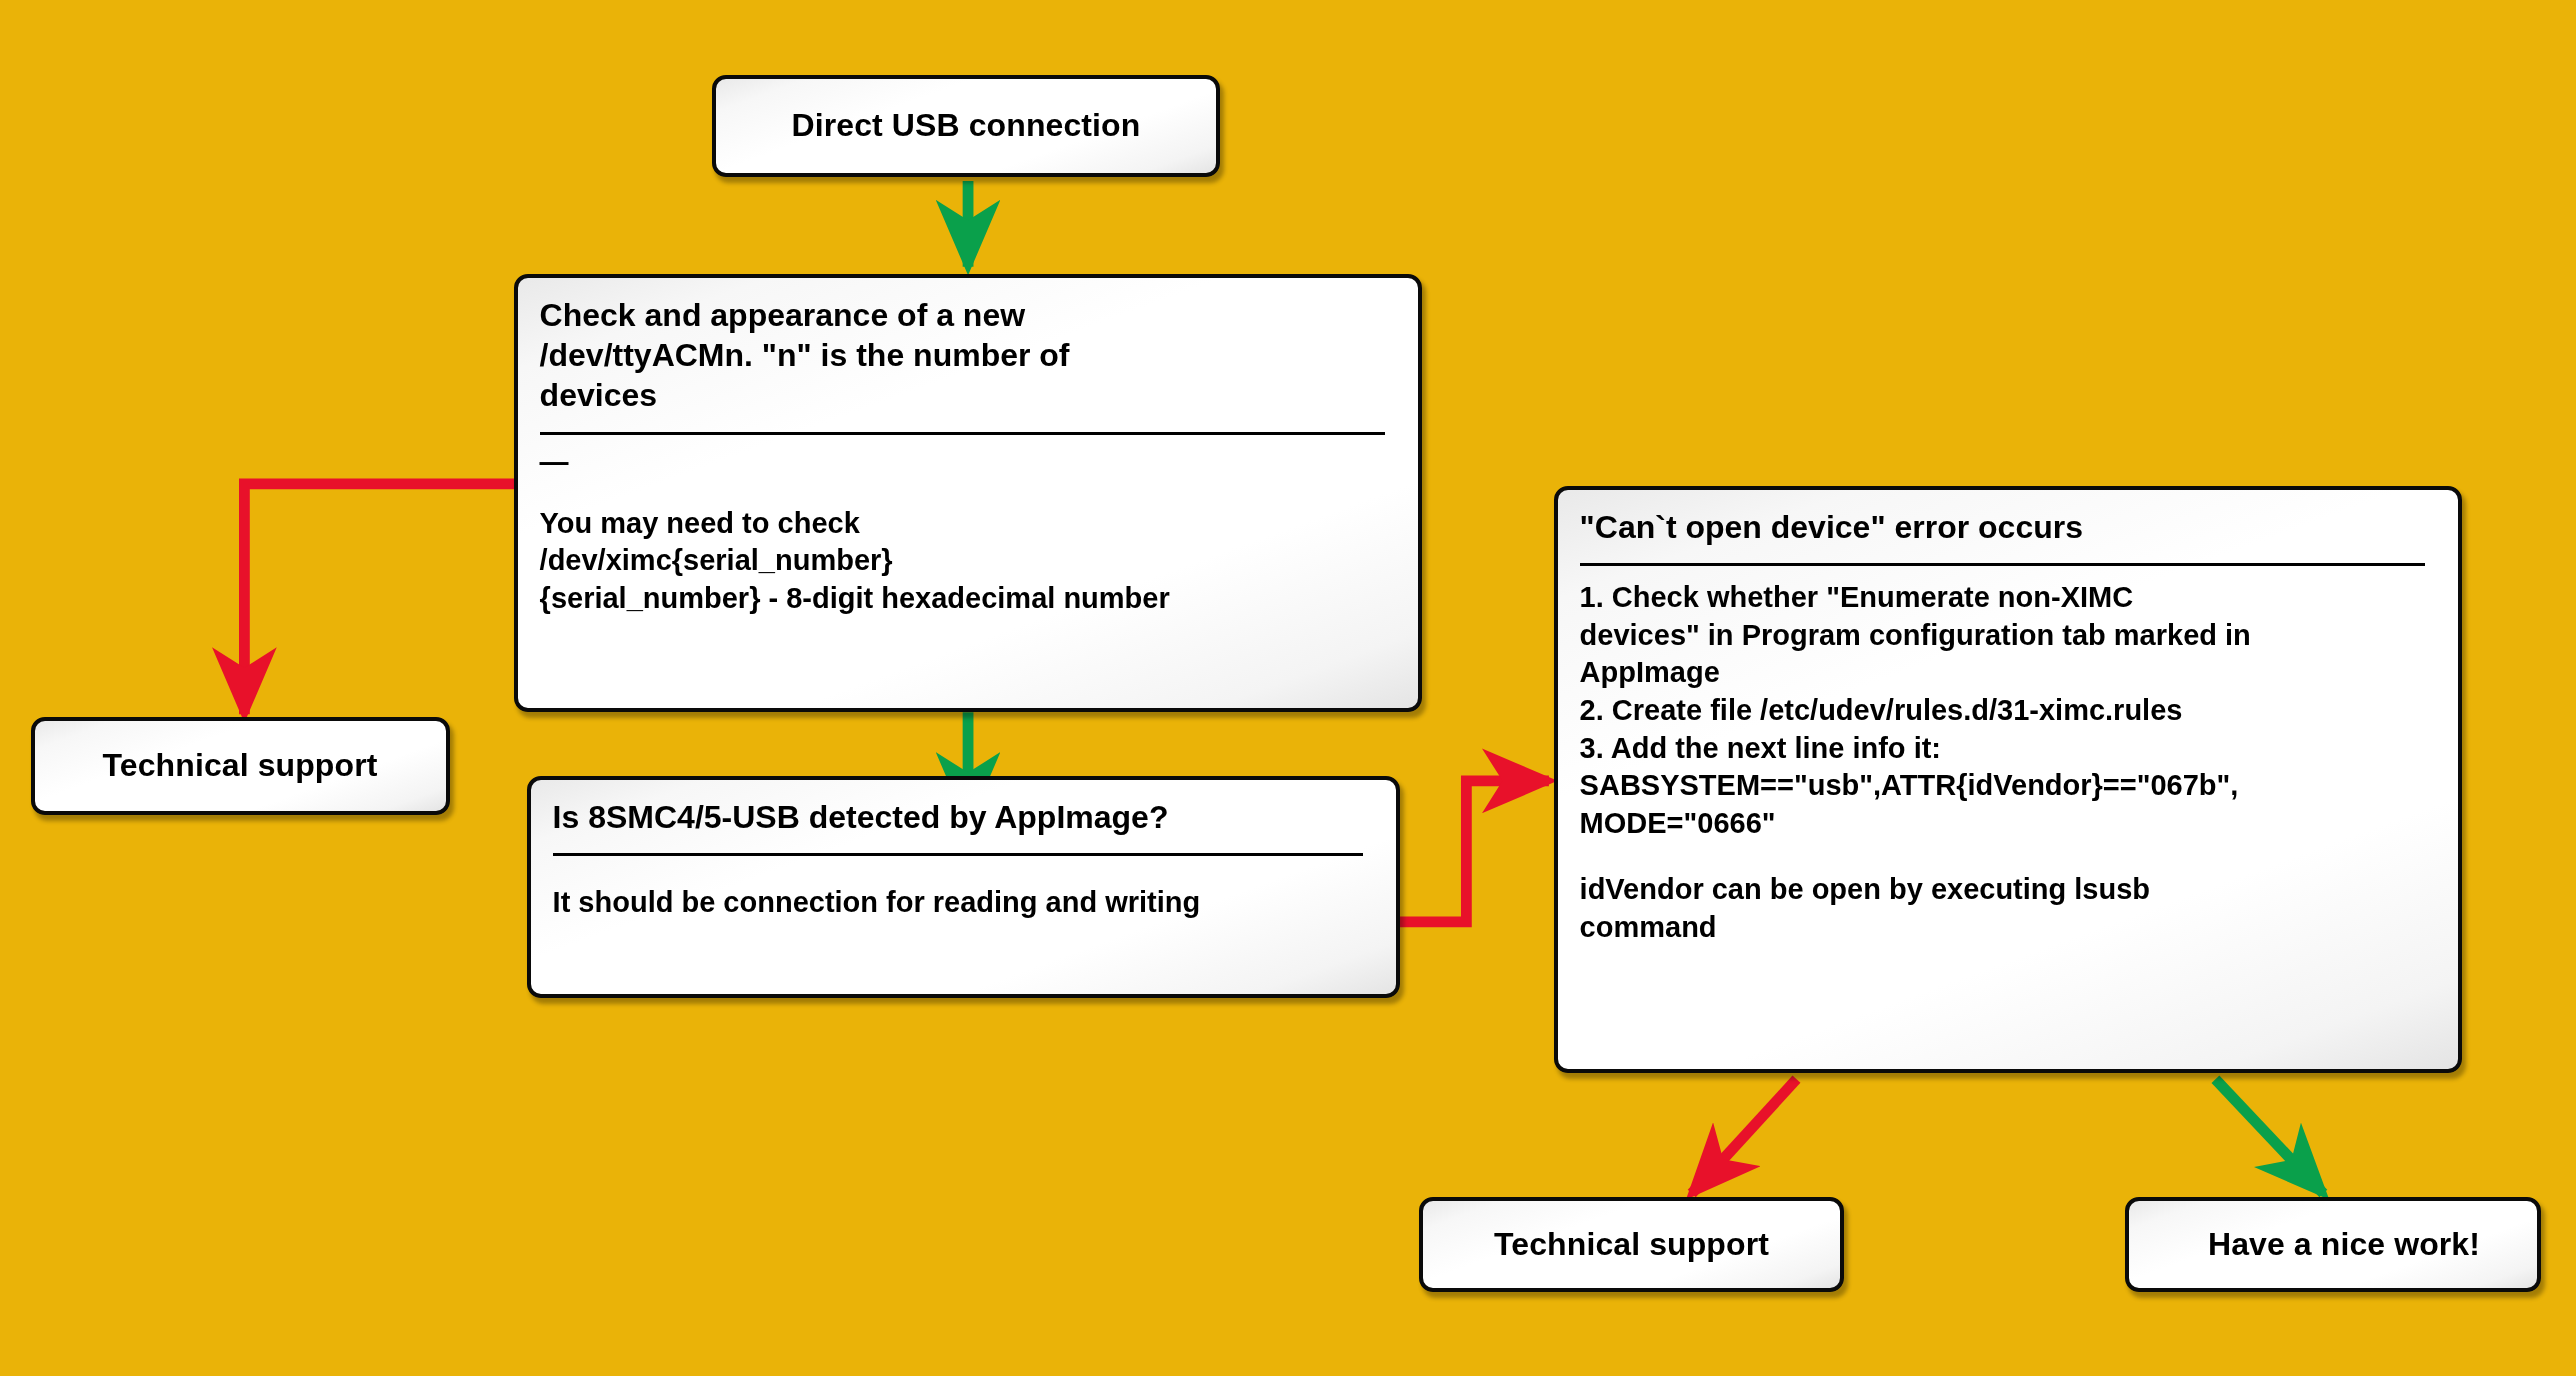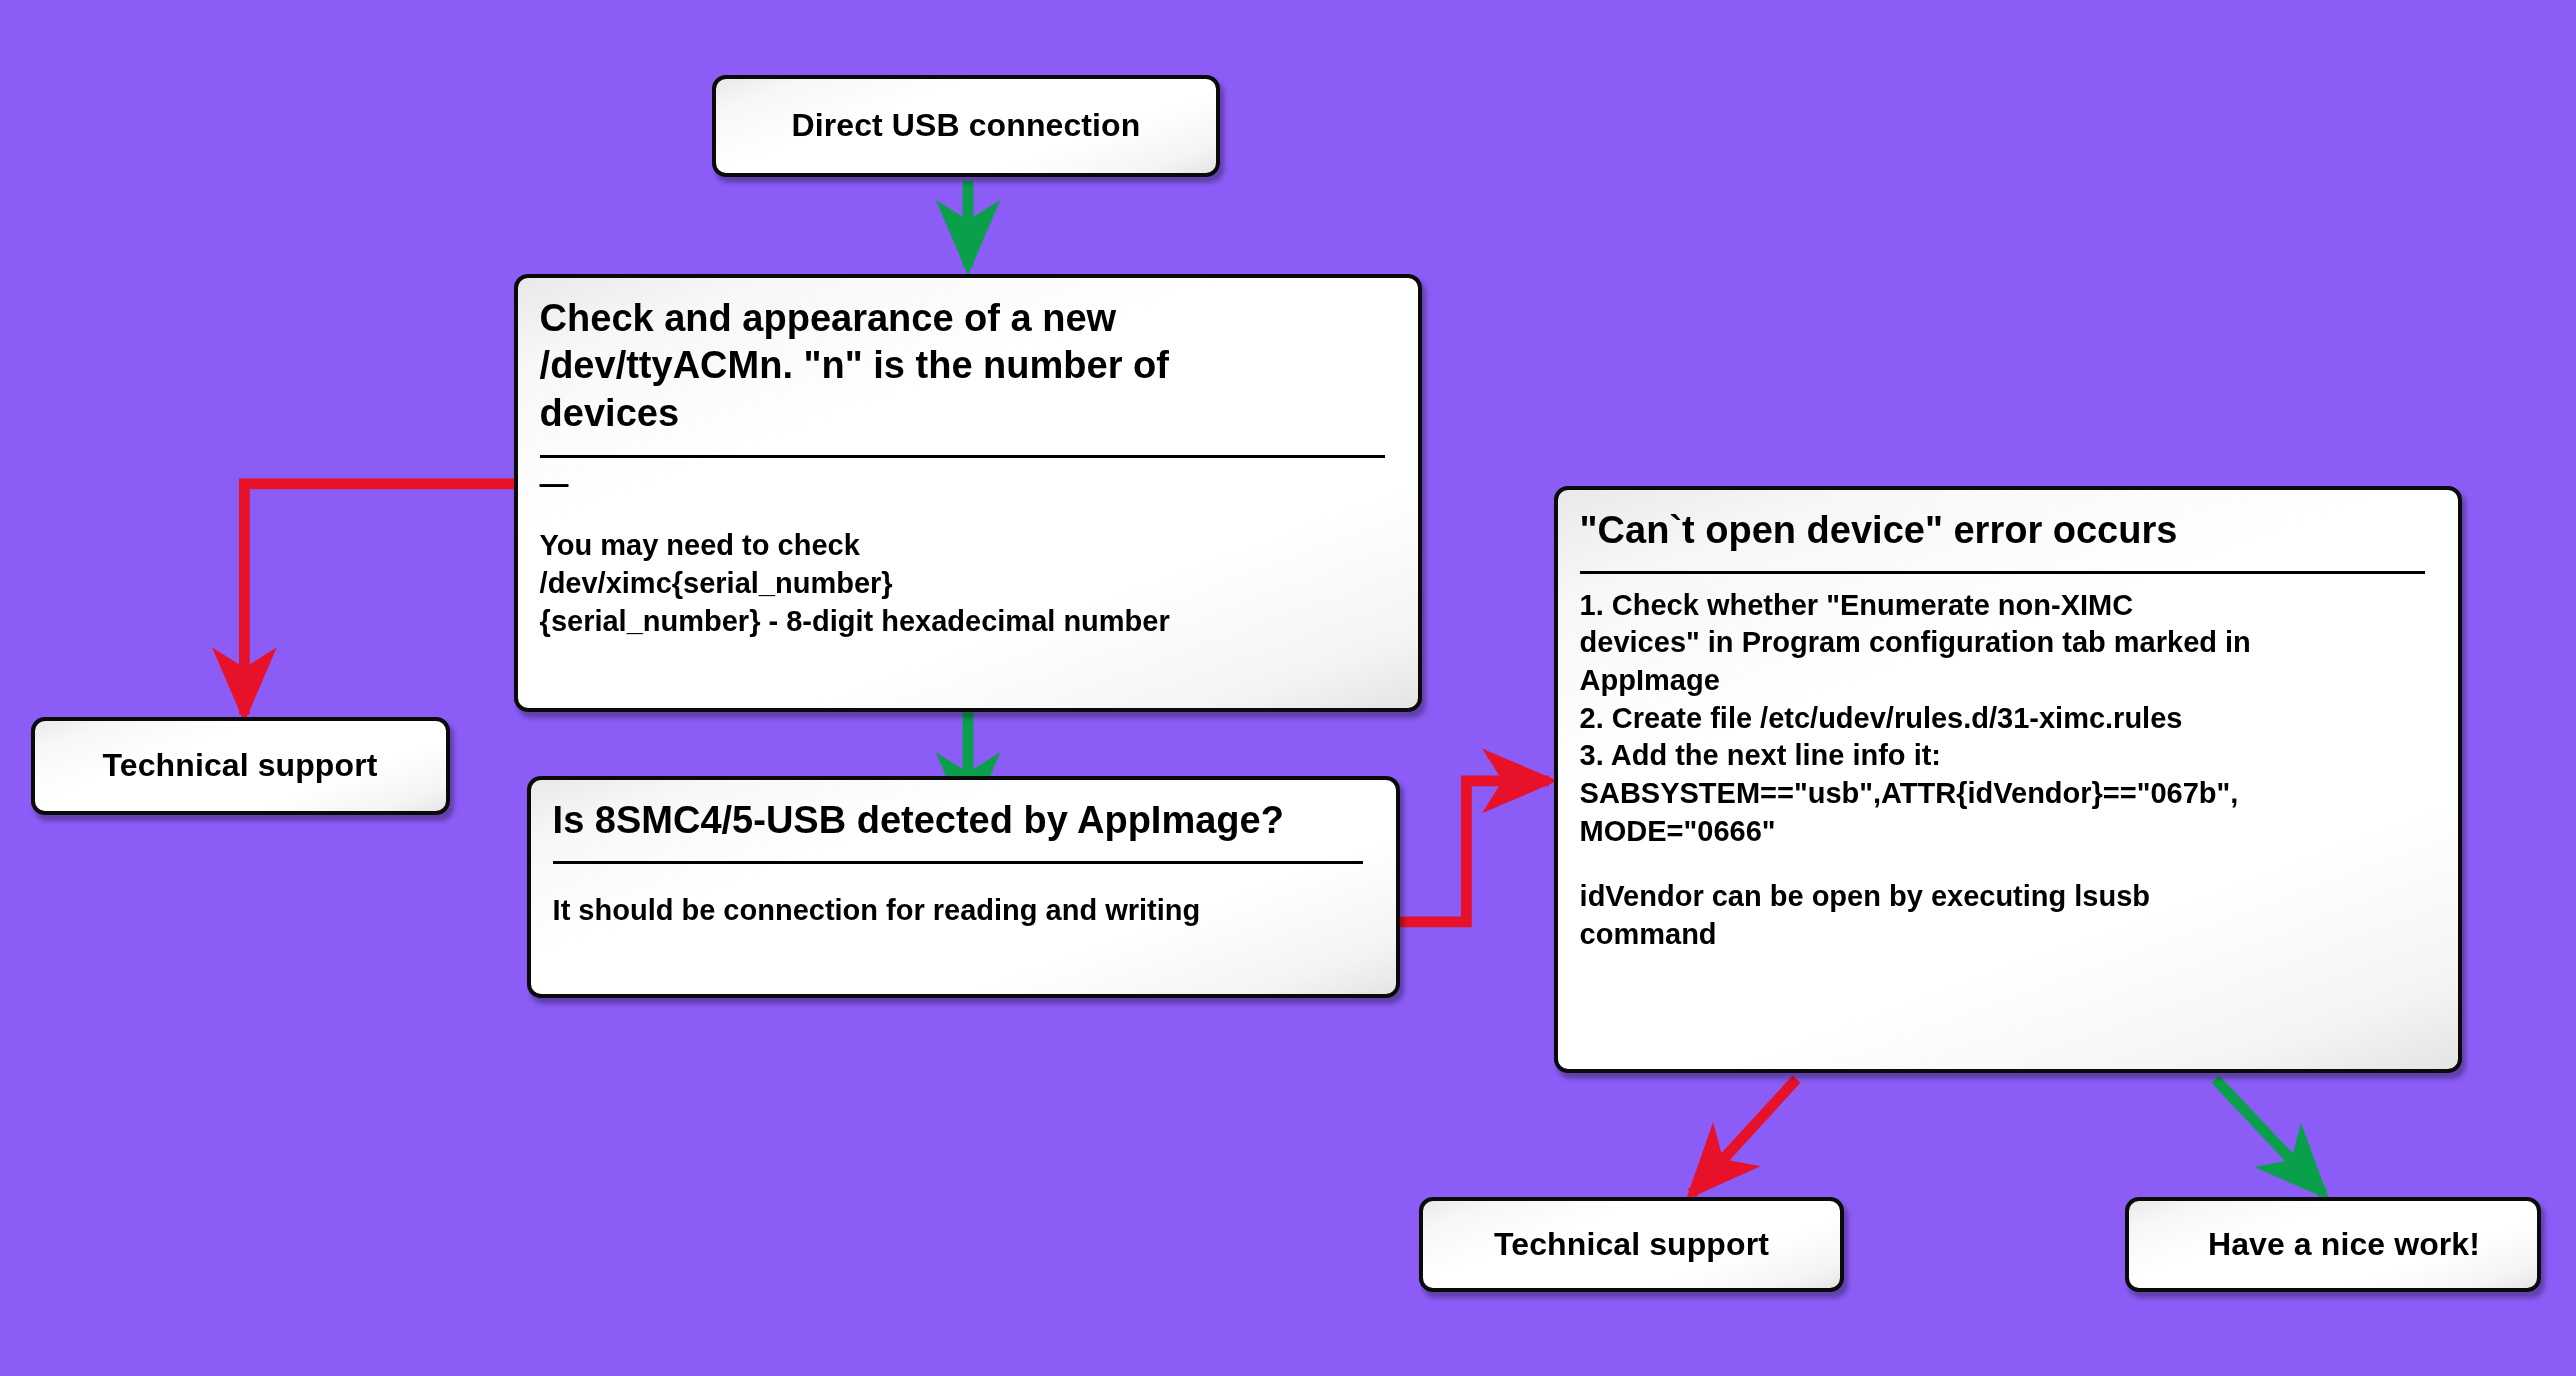--- a/index.html
+++ b/index.html
@@ -8,21 +8,21 @@
     padding: 0;
     background: #ffffff;
   }
   body {
     font-family: "Liberation Sans", sans-serif;
   }
   #canvas {
     position: relative;
     width: 2576px;
     height: 1377px;
-    background: #8b5cf6;
+    background: #eab308;
     overflow: hidden;
   }
   
   .node {
     position: absolute;
     box-sizing: border-box;
     border: 4.4px solid #0a0a0a;
     border-radius: 14px;
     background: linear-gradient(160deg, #e9e9e9 0%, #f7f7f7 12%, #ffffff 34%, #ffffff 70%, #f4f4f4 90%, #e4e4e4 100%);
     box-shadow: 3.8px 5.7px 4.4px rgba(0,0,0,0.30);
@@ -41,21 +41,21 @@
     text-align: center;
   }
   .terminal-label {
     font-size: 32px;
     font-weight: bold;
     letter-spacing: 0.1px;
     line-height: 1.1;
     white-space: nowrap;
   }
   .node-title {
-    font-size: 38px;
+    font-size: 32px;
     font-weight: bold;
     line-height: 1.26;
     margin: 0;
     white-space: pre-line;
   }
   .node-divider {
     height: 0;
     border-top: 3.8px solid #000000;
     margin: 16.5px 11.4px 12.7px 0;
   }

